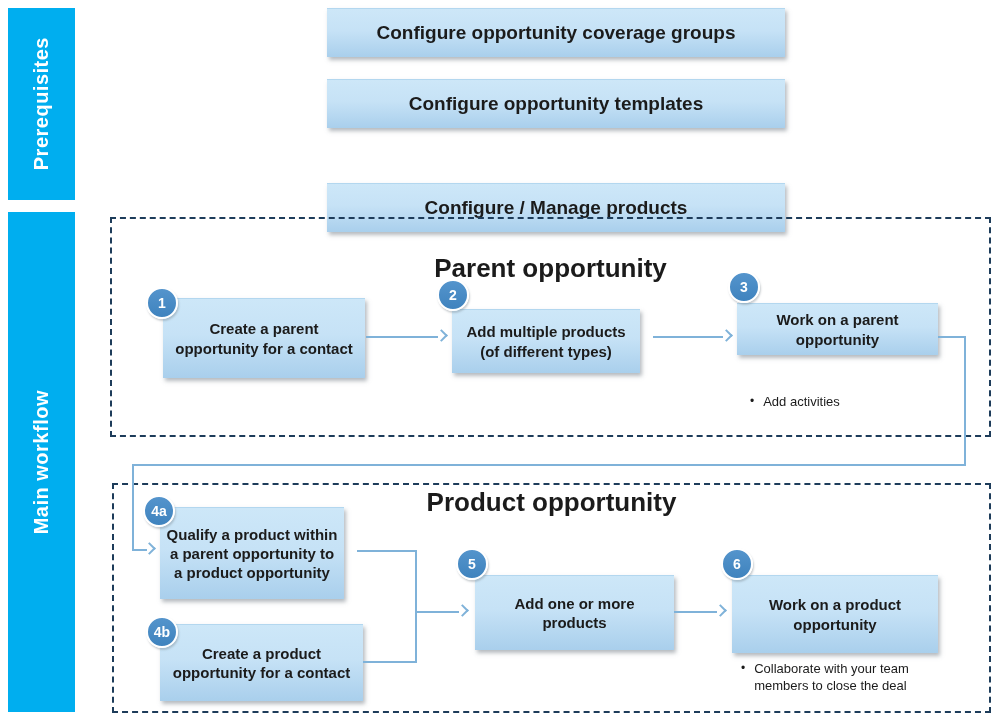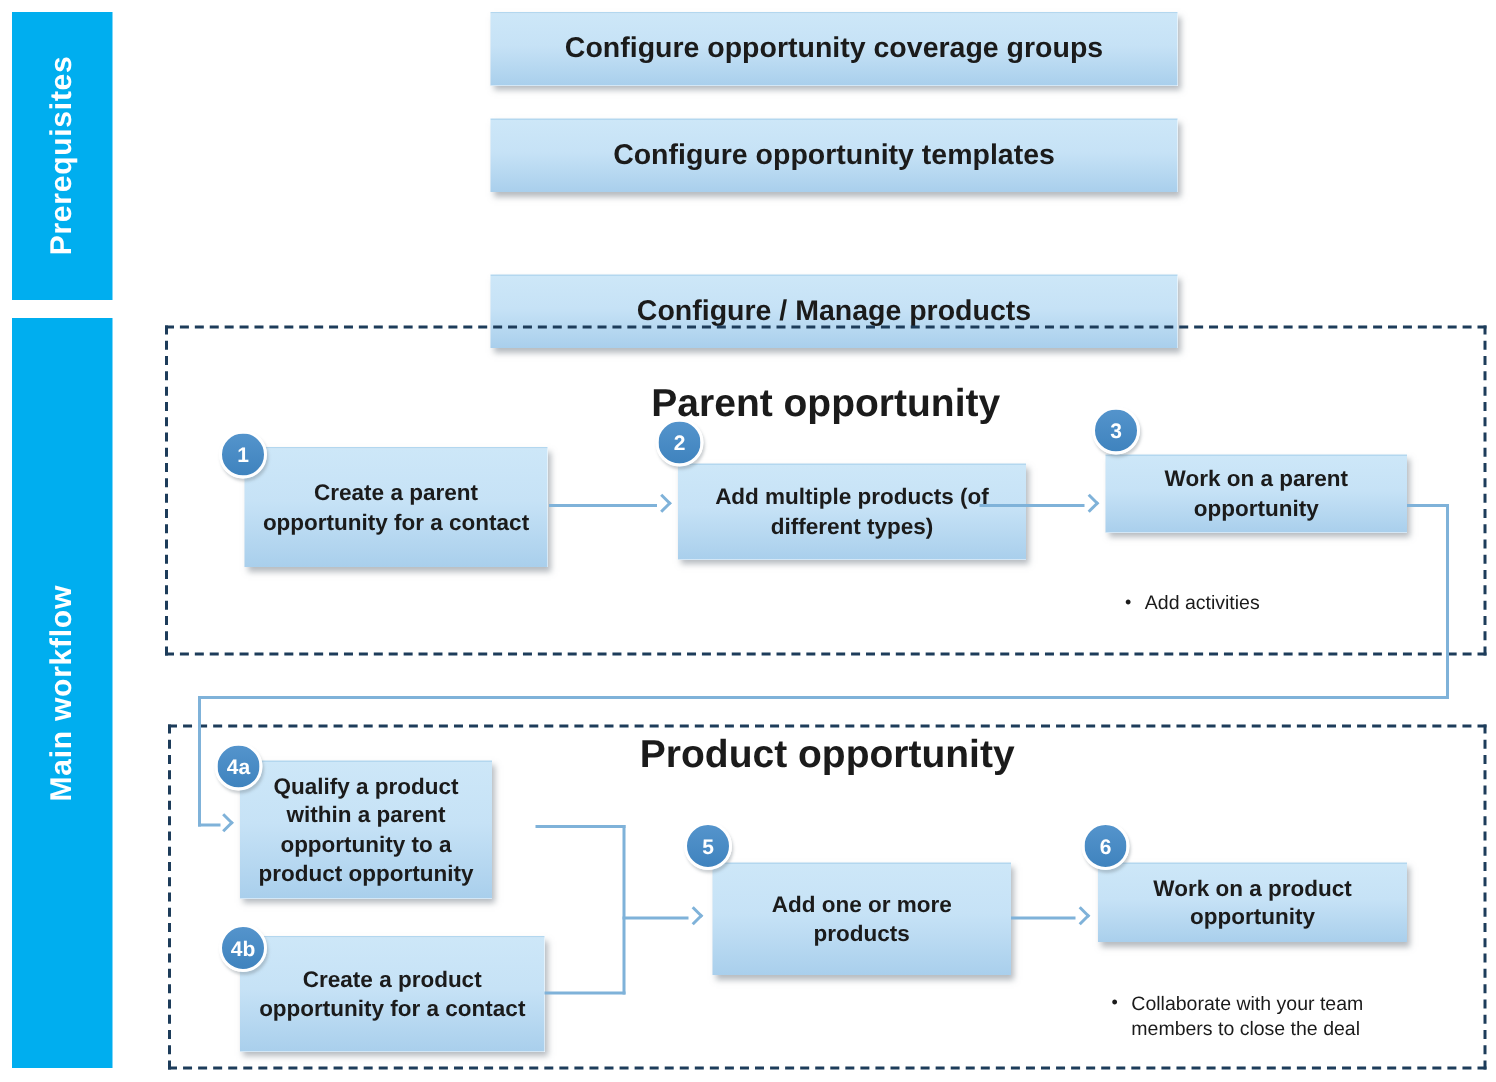--- a/index.html
+++ b/index.html
@@ -27,26 +27,26 @@
     background:linear-gradient(180deg, #cde7f8 0%, #c6e2f6 45%, #a9cfec 100%);
     border-top:1px solid #b3d7ef;
     box-shadow:2px 3px 4px rgba(110,120,130,0.5);
     display:flex; align-items:center; justify-content:center; text-align:center;
   }
   .prereq-box { left:327px; width:458px; height:49px; font-size:19px; font-weight:bold; }
   .pb-0 { top:8px; } .pb-1 { top:79px;align-items:center; } .pb-2 { top:150px;margin-top:33px; }
 
   .step-box { font-size:15px; font-weight:bold; line-height:1.28; padding:4px 8px; }
   .s1  { left:163px; top:298px; width:202px; height:80px; }
-  .s2  { left:452px; top:309px; width:232px; height:64px; }
+  .s2  { left:452px; top:309px; width:188px; height:64px; }
   .s3  { left:737px; top:303px; width:201px; height:52px; }
-  .s4a { left:160px; top:507px; width:168px; height:92px; padding:2px 6px; }
+  .s4a { left:160px; top:507px; width:184px; height:92px; padding:2px 6px; }
   .s4b { left:160px; top:624px; width:203px; height:77px; }
   .s5  { left:475px; top:575px; width:199px; height:75px; }
-  .s6  { left:732px; top:575px; width:206px; height:53px;justify-content:flex-end; }
+  .s6  { left:732px; top:575px; width:206px; height:78px;justify-content:flex-end; }
 
   
   .group {
     position:absolute; border:2px dashed #1d3c5a;
   }
   .group-parent  { left:110px; top:217px; width:881px; height:220px; }
   .group-product { left:112px; top:483px; width:879px; height:230px; }
   .group-title {
     position:absolute; text-align:center; font-weight:bold; font-size:26px; color:#1b1b1b;
   }

